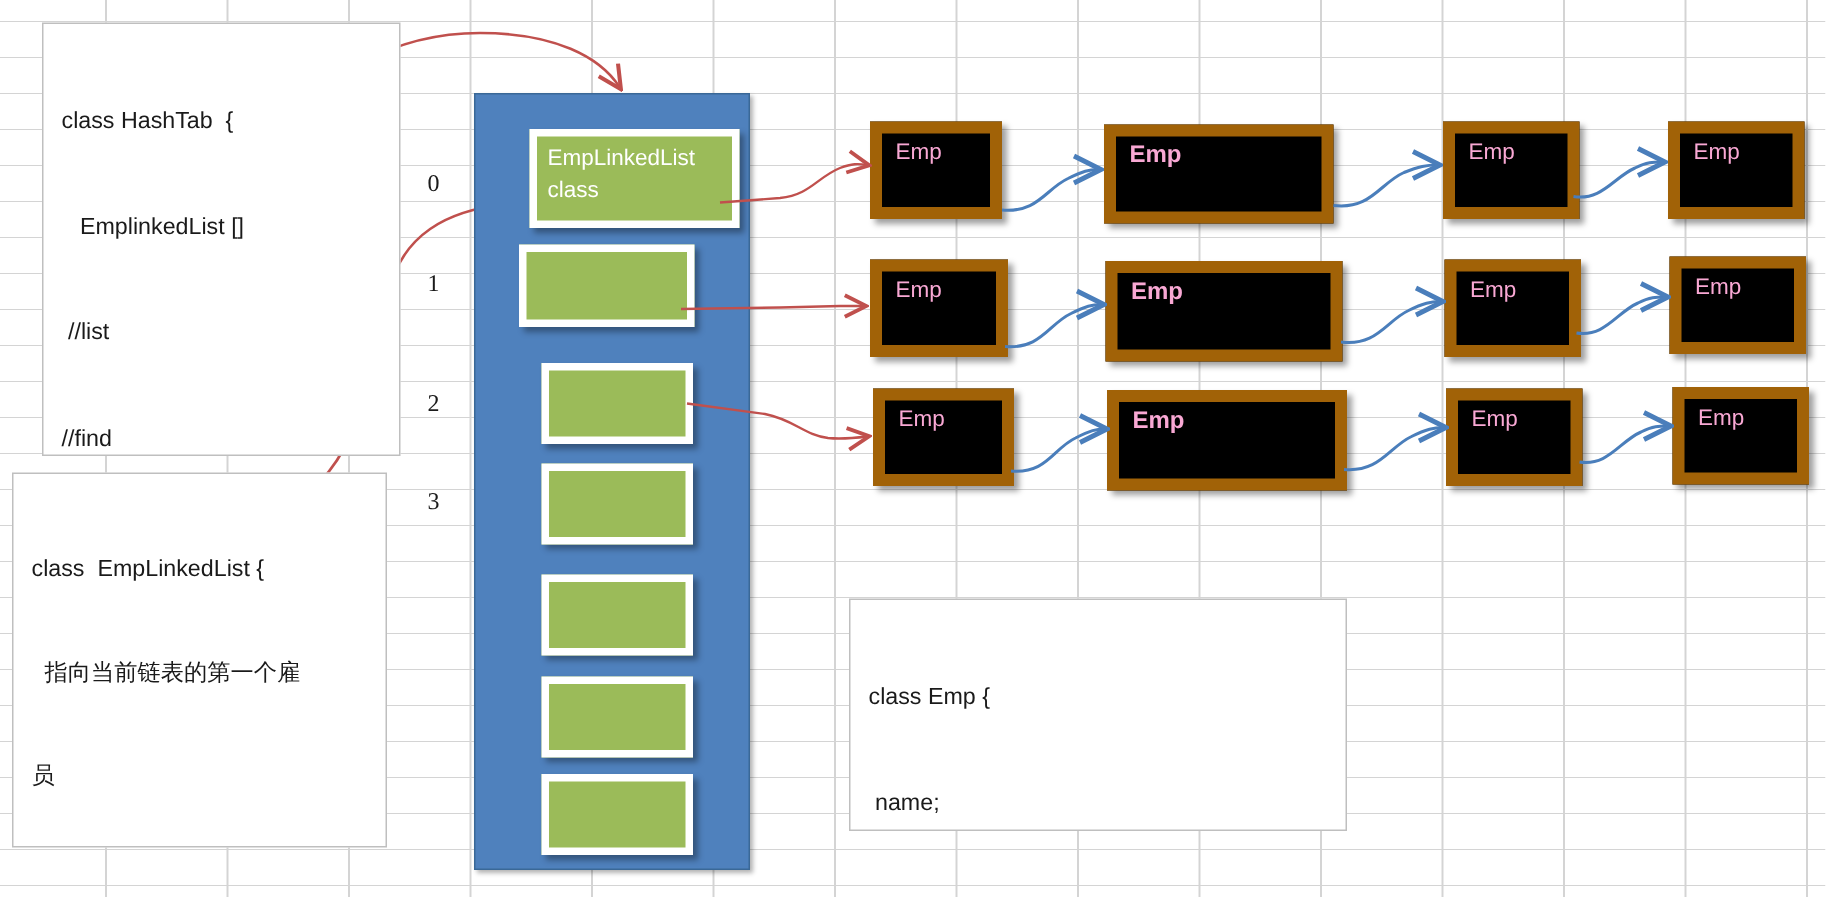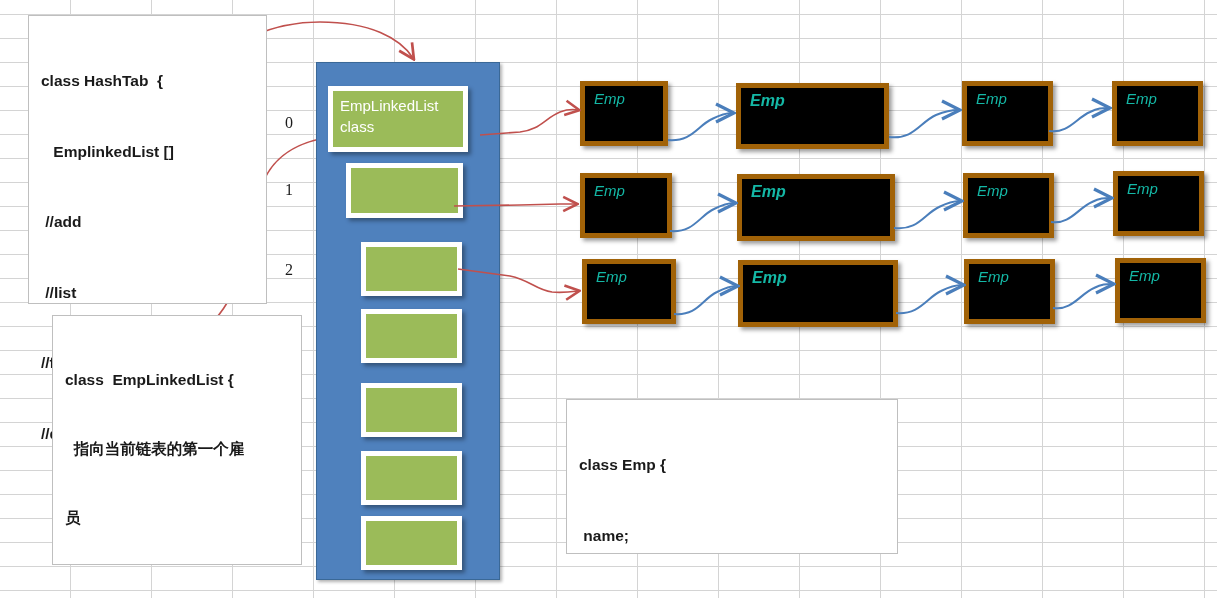--- a/index.html
+++ b/index.html
@@ -30,21 +30,20 @@
   .note{
     background:#ffffff;
     border:1px solid #bfbfbf;
     color:#1a1a1a;
     font-size:15.5px;
     line-height:23.5px;
     padding:6px 10px 6px 12px;
     z-index:6;
     white-space:pre-wrap;
     word-break:break-word;
-    font-weight:bold;
   }
   .note .l{display:block;}
   .note .ind1{padding-left:8px;}
 
   
   .array-box{
     background:#4F81BD;
     border:1px solid #3a6897;
     z-index:3;
     box-shadow:2px 2px 3px rgba(0,0,0,.30);
@@ -67,28 +66,27 @@
   
   .idx{
     z-index:5;color:#1b1b1b;font-size:16px;
     font-family:"Liberation Serif","DejaVu Serif",serif;
     text-align:center;
   }
 
   
   .emp{
     background:#000000;
-    border:5px solid #a16207;
+    border:8px solid #a16207;
     box-sizing:border-box;
     z-index:5;
     box-shadow:3px 3px 4px rgba(0,0,0,.38);
-    color:#14b8a6;
+    color:#f9a8d4;
     font-size:15px;
     padding:4px 0 0 9px;
-    font-style:italic;
   }
   .emp.bold{font-weight:bold;font-size:16px;}
 
   svg.wires{position:absolute;left:0;top:0;width:1217px;height:598px;z-index:7;pointer-events:none;}
   svg.wires-under{z-index:2;}
 </style>
 </head>
 <body>
 
 <div id="stage">
@@ -106,29 +104,28 @@
     </defs>
 
     <path d="M176,100 C205,62 250,22 320,22 C370,22 400,38 413,58" fill="none" stroke="#C0504D" stroke-width="1.7" marker-end="url(#redArrow)"></path>
 
     <path d="M180,340 C232,330 250,255 258,200 C266,155 300,140 338,136" fill="none" stroke="#C0504D" stroke-width="1.7" marker-end="url(#redArrow)"></path>
   </svg>
 
   <div class="node note" style="left:28px;top:15px;width:239px;height:289px;">
     <span class="l">class HashTab  {</span>
     <span class="l ind1"> EmplinkedList []</span>
-    <span class="l"> //add</span>
     <span class="l"> //list</span>
     <span class="l">//find</span>
     <span class="l">//del</span>
     
     
   </div>
 
-  <div class="node note" style="left:8px;top:315px;width:250px;height:250px;line-height:23px;margin-left:44px;">
+  <div class="node note" style="left:8px;top:315px;width:250px;height:250px;line-height:23px;">
     <span class="l">class  EmpLinkedList {</span>
     <span class="l">  指向当前链表的第一个雇</span>
     <span class="l">员</span>
     
     
     
     
     
   </div>
 
@@ -140,21 +137,21 @@
     
   </div>
 
   <div class="node array-box" style="left:316px;top:62px;width:184px;height:518px;"></div>
 
   <div class="node idx" style="left:276px;top:114px;width:26px;">0</div>
   <div class="node idx" style="left:276px;top:181px;width:26px;">1</div>
   <div class="node idx" style="left:276px;top:261px;width:26px;">2</div>
   <div class="node idx" style="left:276px;top:326px;width:26px;">3</div>
 
-  <div class="node cell" style="left:328px;top:86px;width:140px;height:66px;">
+  <div class="node cell" style="left:353px;top:86px;width:140px;height:66px;">
     <span class="ctxt">EmpLinkedList</span>
     <span class="ctxt">class</span>
   </div>
   <div class="node cell" style="left:346px;top:163px;width:117px;height:55px;"></div>
   <div class="node cell" style="left:361px;top:242px;width:101px;height:54px;"></div>
   <div class="node cell" style="left:361px;top:309px;width:101px;height:54px;"></div>
   <div class="node cell" style="left:361px;top:383px;width:101px;height:54px;"></div>
   <div class="node cell" style="left:361px;top:451px;width:101px;height:54px;"></div>
   <div class="node cell" style="left:361px;top:516px;width:101px;height:54px;"></div>
 

